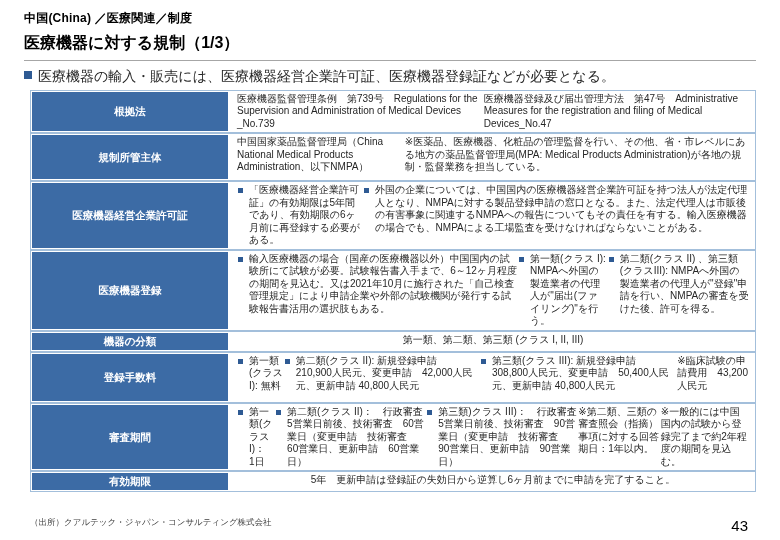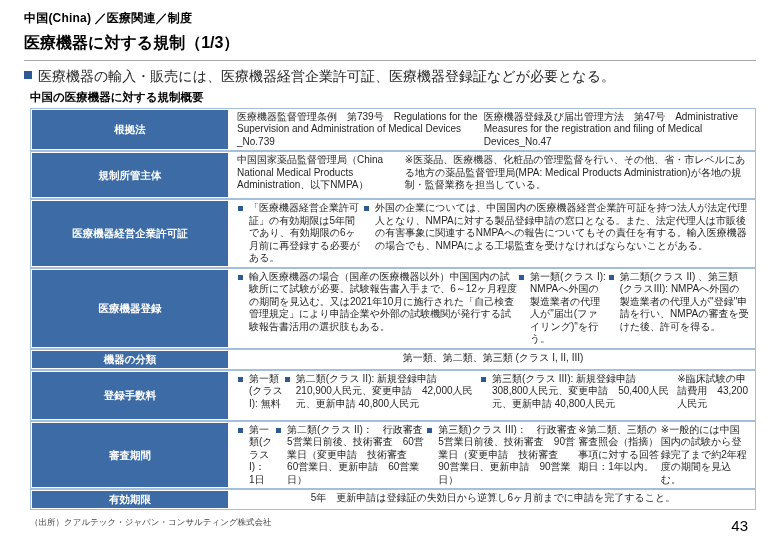--- a/index.html
+++ b/index.html
@@ -45,21 +45,20 @@
 <body>
 
 <div class="page" style="--label-bg: #3C6BA5; --row-border: #A3BFDB; --bullet: #2E5A93; --accent: #2E5A93; --link: #E87D0D;">
   <div class="breadcrumb">中国(China) ／医療関連／制度</div>
   <div class="title">医療機器に対する規制（1/3）</div>
   <hr class="divider">
   <div class="lead">
     <span class="lead-sq"></span>
     <span>医療機器の輸入・販売には、医療機器経営企業許可証、医療機器登録証などが必要となる。</span>
   </div>
-  <div class="section-title">中国の医療機器に対する規制概要</div>
   <div class="tbl" id="tbl">
       <div class="trow" style="min-height: 32px;">
         <div class="tlabel">根拠法</div>
         <div class="tcontent">
           <div class="tline">
             <span class="txt">医療機器監督管理条例　第739号　Regulations for the Supervision and Administration of Medical Devices _No.739</span>
           </div>
           <div class="tline">
             <span class="txt">医療機器登録及び届出管理方法　第47号　Administrative Measures for the registration and filing of Medical Devices_No.47</span>
           </div>

